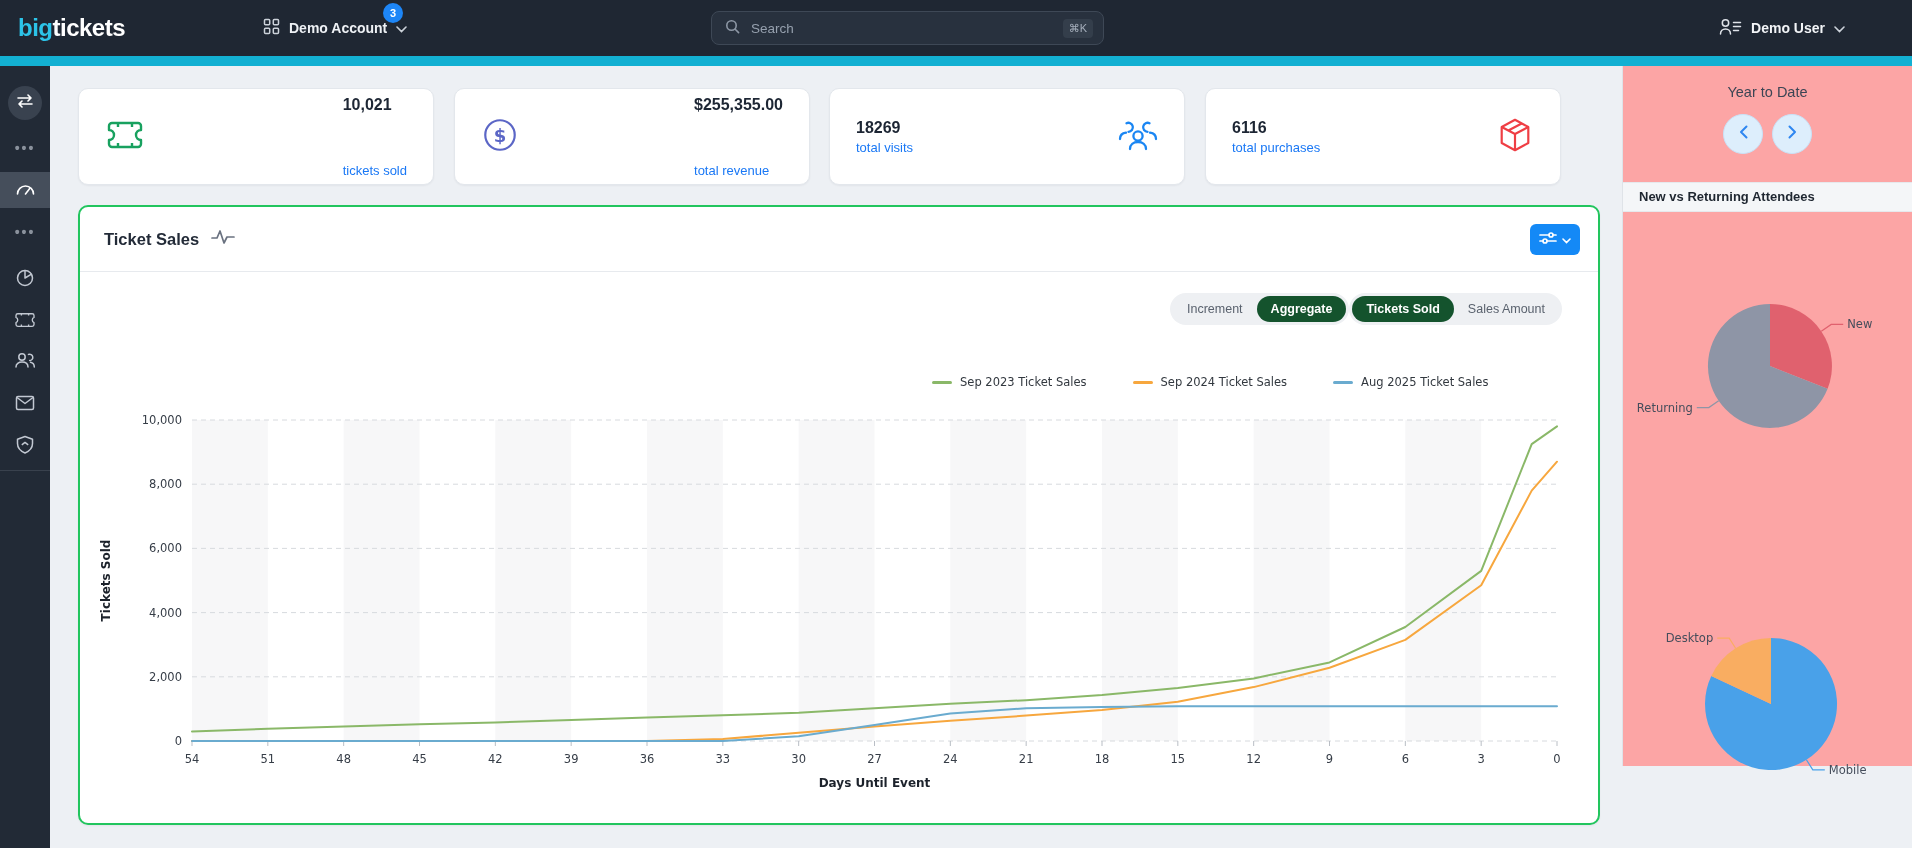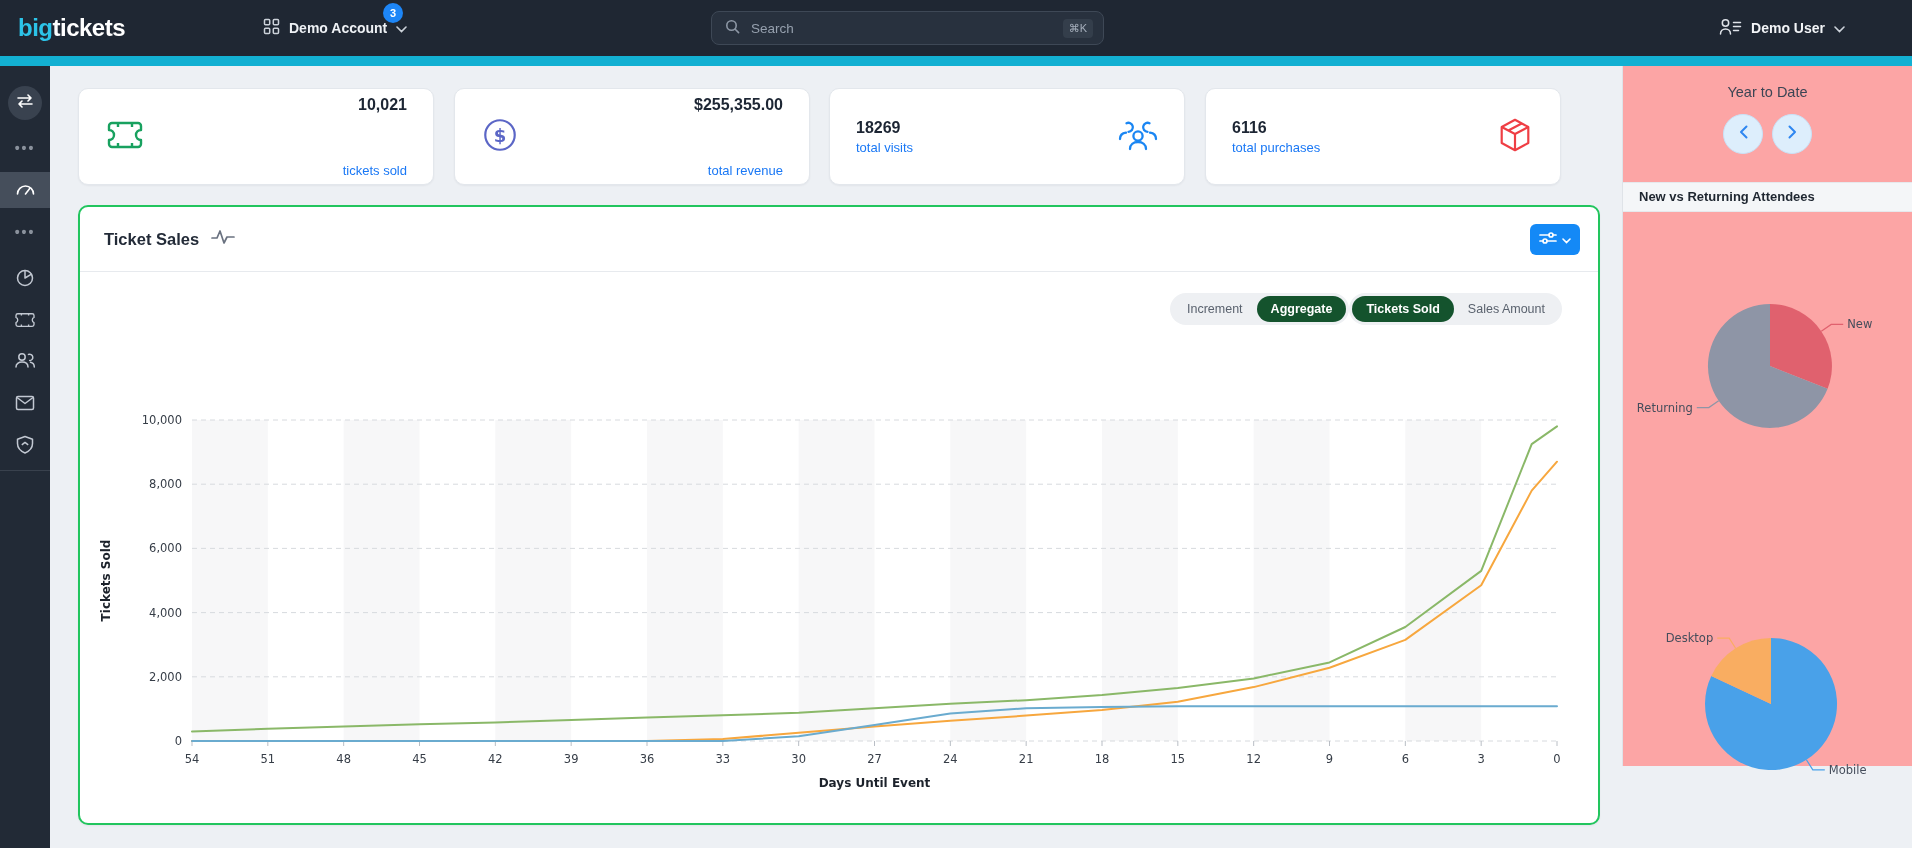--- a/index.html
+++ b/index.html
@@ -33,21 +33,21 @@
   .ln-circle{position:absolute;left:8px;top:20px;width:34px;height:34px;border-radius:50%;
              background:#39424f;display:flex;align-items:center;justify-content:center;cursor:pointer;}
   .ln-active{background:#454e5b;}
   .ln-divider{position:absolute;left:0;top:404px;width:50px;border-top:1px solid #39414d;}
   .dots{color:#8a919c;font-size:14px;letter-spacing:2px;font-weight:700;}
   
   .card{position:absolute;top:88px;height:97px;width:356px;background:#fff;border:1px solid #e3e7ec;
         border-radius:10px;box-shadow:0 1px 2px rgba(16,24,40,.05);box-sizing:border-box;
         display:flex;align-items:center;justify-content:space-between;padding:0 26px;}
   .card .txt{display:flex;flex-direction:column;}
-  .card .txt.right{text-align:right;gap:46px;}
+  .card .txt.right{text-align:left;gap:46px;}
   .card .val{font-size:16px;font-weight:700;color:#1d2634;}
   .card .lbl{font-size:13px;color:#1a78f5;margin-top:3px;cursor:pointer;}
   
   .panel{position:absolute;left:78px;top:205px;width:1522px;height:620px;background:#fff;
          border:2px solid #22c55e;border-radius:10px;box-sizing:border-box;
          box-shadow:0 1px 2px rgba(16,24,40,.05);}
   .panel-head{position:relative;height:64px;border-bottom:1px solid #e7eaee;}
   .panel-title{position:absolute;left:24px;top:0;height:64px;display:flex;align-items:center;gap:12px;
                font-size:16.5px;font-weight:700;color:#232b38;}
   .cfg-btn{position:absolute;right:18px;top:17px;width:50px;height:31px;background:#1489f6;border:none;
@@ -351,20 +351,34 @@
         <div class="seg">
           <span>Increment</span>
           <span class="sel">Aggregate</span>
         </div>
         <div class="seg">
           <span class="sel">Tickets Sold</span>
           <span>Sales Amount</span>
         </div>
       </div>
 
+      <div class="legend" id="legend">
+          <span class="lg-item">
+            <span class="lg-swatch" style="background: rgb(138, 184, 104);"></span>
+            <span>Sep 2023 Ticket Sales</span>
+          </span>
+          <span class="lg-item">
+            <span class="lg-swatch" style="background: rgb(247, 167, 62);"></span>
+            <span>Sep 2024 Ticket Sales</span>
+          </span>
+          <span class="lg-item">
+            <span class="lg-swatch" style="background: rgb(106, 171, 207);"></span>
+            <span>Aug 2025 Ticket Sales</span>
+          </span>
+        </div>
     </div>
   </div>
 
   <div class="rpanel">
     <div class="ytd">Year to Date</div>
     <div class="ytd-nav">
       <div class="nav-circle">
         <span>
           <svg width="9" height="14" viewBox="0 0 9 14" fill="none" stroke="#2e86f0" stroke-width="2" stroke-linecap="round" stroke-linejoin="round">
               <path d="M7.5 1.5L2 7l5.5 5.5"></path>

